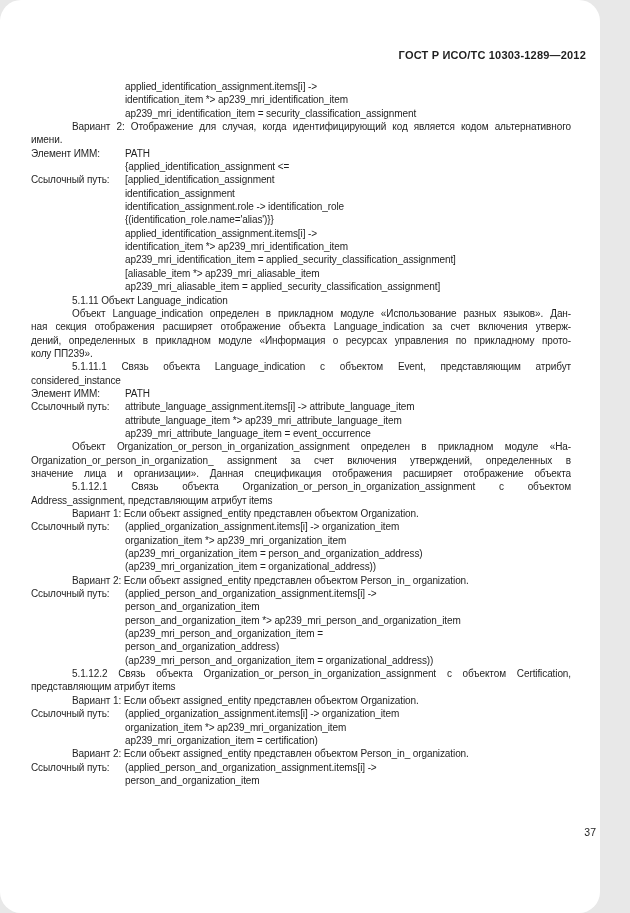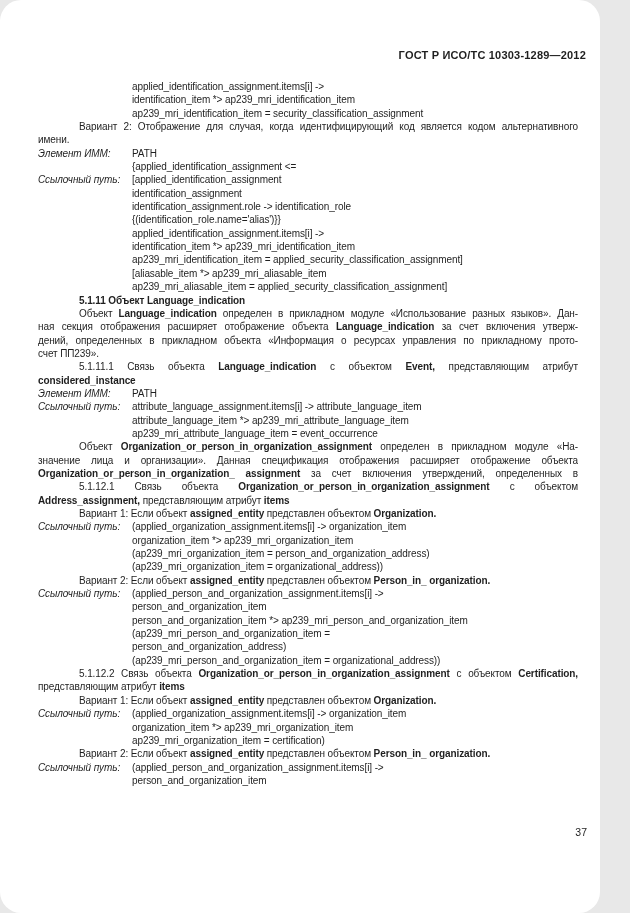--- a/index.html
+++ b/index.html
@@ -20,38 +20,38 @@
     width: 540px;
     text-align: right;
     font-weight: bold;
     font-size: 11px;
     letter-spacing: 0.2px;
     white-space: nowrap;
   }
   .content {
     position: absolute;
     top: 81px;
-    left: 38px;
+    left: 31px;
     width: 540px;
   }
   .line {
     height: 13.35px;
     font-size: 10px;
     letter-spacing: -0.1px;
     white-space: nowrap;
   }
   .line.j { white-space: normal; text-align: justify; text-align-last: justify; overflow: hidden; }
   .line.p { padding-left: 41px; }
   .line.v { padding-left: 94px; }
-  .line.lv .lab { display: inline-block; width: 94px; font-style: italic; }
-  .b { font-weight: bold; }
+  .line.lv .lab { display: inline-block; width: 94px; }
+  .b { font-weight: normal; }
   .pagenum {
     position: absolute;
     top: 826px;
-    left: 51px;
+    left: 60px;
     width: 536px;
     text-align: right;
     font-size: 10.5px;
   }
 </style>
 </head>
 <body>
 
 <div class="page">
   <div class="header">ГОСТ Р ИСО/ТС 10303-1289—2012</div>
@@ -68,31 +68,31 @@
       <div class="line v"><span>identification_assignment.role -&gt; identification_role</span></div>
       <div class="line v"><span>{(identification_role.name='alias')}}</span></div>
       <div class="line v"><span>applied_identification_assignment.items[i] -&gt;</span></div>
       <div class="line v"><span>identification_item *&gt; ap239_mri_identification_item</span></div>
       <div class="line v"><span>ap239_mri_identification_item = applied_security_classification_assignment]</span></div>
       <div class="line v"><span>[aliasable_item *&gt; ap239_mri_aliasable_item</span></div>
       <div class="line v"><span>ap239_mri_aliasable_item = applied_security_classification_assignment]</span></div>
       <div class="line p"><span class="b">5.1.11 Объект Language_indication</span></div>
       <div class="line p j"><span>Объект </span><span class="b">Language_indication</span><span> определен в прикладном модуле «Использование разных языков». Дан-</span></div>
       <div class="line m j"><span>ная секция отображения расширяет отображение объекта </span><span class="b">Language_indication</span><span> за счет включения утверж-</span></div>
-      <div class="line m j"><span>дений, определенных в прикладном объекта «Информация о ресурсах управления по прикладному прото-</span></div>
-      <div class="line m"><span>счет ПП239».</span></div>
+      <div class="line m j"><span>дений, определенных в прикладном модуле «Информация о ресурсах управления по прикладному прото-</span></div>
+      <div class="line m"><span>колу ПП239».</span></div>
       <div class="line p j"><span>5.1.11.1 Связь объекта </span><span class="b">Language_indication</span><span> с объектом </span><span class="b">Event,</span><span> представляющим атрибут</span></div>
       <div class="line m"><span class="b">considered_instance</span></div>
       <div class="line lv"><span class="lab">Элемент ИММ:</span><span>PATH</span></div>
       <div class="line lv"><span class="lab">Ссылочный путь:</span><span>attribute_language_assignment.items[i] -&gt; attribute_language_item</span></div>
       <div class="line v"><span>attribute_language_item *&gt; ap239_mri_attribute_language_item</span></div>
       <div class="line v"><span>ap239_mri_attribute_language_item = event_occurrence</span></div>
       <div class="line p j"><span>Объект </span><span class="b">Organization_or_person_in_organization_assignment</span><span> определен в прикладном модуле «На-</span></div>
+      <div class="line m j"><span class="b">Organization_or_person_in_organization_ assignment</span><span> за счет включения утверждений, определенных в</span></div>
       <div class="line m j"><span>значение лица и организации». Данная спецификация отображения расширяет отображение объекта</span></div>
-      <div class="line m j"><span class="b">Organization_or_person_in_organization_ assignment</span><span> за счет включения утверждений, определенных в</span></div>
       <div class="line p j"><span>5.1.12.1 Связь объекта </span><span class="b">Organization_or_person_in_organization_assignment</span><span> с объектом</span></div>
       <div class="line m"><span class="b">Address_assignment,</span><span> представляющим атрибут </span><span class="b">items</span></div>
       <div class="line p"><span>Вариант 1: Если объект </span><span class="b">assigned_entity</span><span> представлен объектом </span><span class="b">Organization.</span></div>
       <div class="line lv"><span class="lab">Ссылочный путь:</span><span>(applied_organization_assignment.items[i] -&gt; organization_item</span></div>
       <div class="line v"><span>organization_item *&gt; ap239_mri_organization_item</span></div>
       <div class="line v"><span>(ap239_mri_organization_item = person_and_organization_address)</span></div>
       <div class="line v"><span>(ap239_mri_organization_item = organizational_address))</span></div>
       <div class="line p"><span>Вариант 2: Если объект </span><span class="b">assigned_entity</span><span> представлен объектом </span><span class="b">Person_in_ organization.</span></div>
       <div class="line lv"><span class="lab">Ссылочный путь:</span><span>(applied_person_and_organization_assignment.items[i] -&gt;</span></div>
       <div class="line v"><span>person_and_organization_item</span></div>

